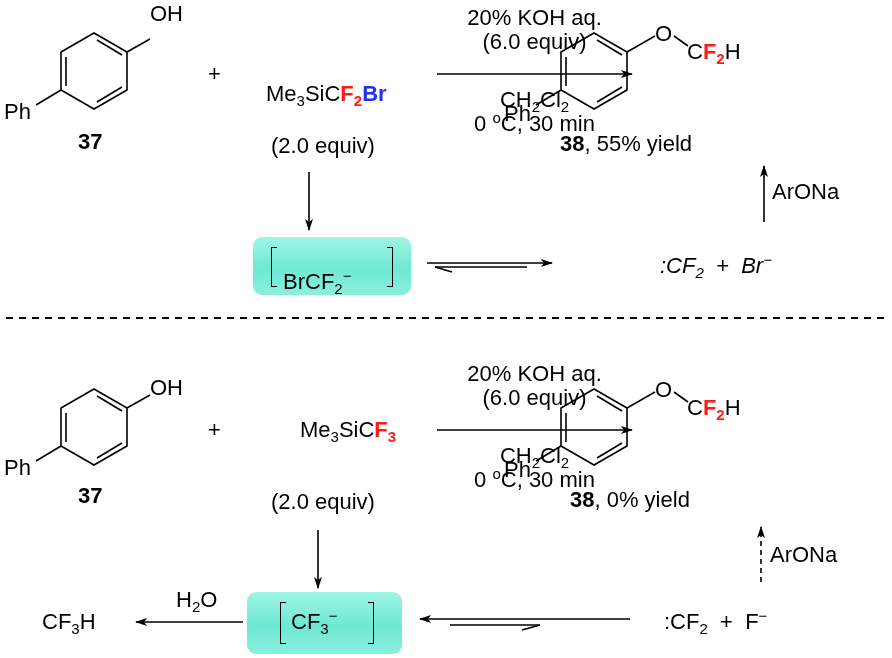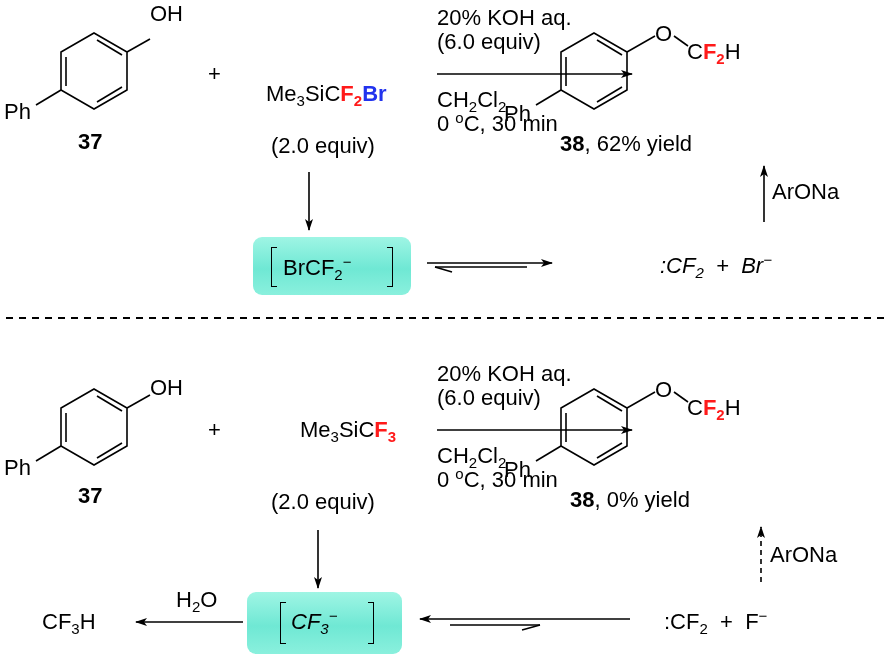--- a/index.html
+++ b/index.html
@@ -1,19 +1,19 @@
 <!DOCTYPE html>
 <html><head>
 <meta charset="utf-8">
 <style>
   html,body{margin:0;padding:0;background:#fff;}
   body{width:892px;height:658px;position:relative;overflow:hidden;
        font-family:"Liberation Sans",sans-serif;color:#000;}
   .t{position:absolute;white-space:nowrap;font-size:22px;line-height:24px;}
-  .c{}
+  .c{text-align:center;}
   .b{font-weight:bold;}
   .red{color:#ff1a1a;font-weight:bold;}
   .blue{color:#2233ee;font-weight:bold;}
   sub{font-size:15px;vertical-align:-5px;line-height:0;}
   sup{font-size:15px;vertical-align:8px;line-height:0;}
   .box{position:absolute;border-radius:9px;
        background:linear-gradient(#9ff5e4,#6fe8d4 55%,#8af0dd);}
   svg{position:absolute;left:0;top:0;}
   .brk{position:absolute;border:1.6px solid #000;width:5px;}
   .brk.l{border-right:none;} .brk.r{border-left:none;}
@@ -107,26 +107,26 @@
     <div>(6.0 equiv)</div>
   </div>
   <div class="t c" style="left:437px;top:88px;width:195px;">
     <div><span>CH</span><sub>2</sub><span>Cl</span><sub>2</sub></div>
     <div><span>0 </span><sup>o</sup><span>C, 30 min</span></div>
   </div>
 
   <span class="t" style="left:655px;top:22px;">O</span>
   <span class="t" style="left:687px;top:40px;"><span>C</span><span class="red">F</span><sub class="red">2</sub><span>H</span></span>
   <span class="t" style="left:504px;top:102px;">Ph</span>
-  <span class="t" style="left:560px;top:132px;"><span class="b">38</span><span>, 62% yield</span></span>
+  <span class="t" style="left:560px;top:132px;"><span class="b">38</span><span>, 55% yield</span></span>
 
   <div class="box" style="left:253px;top:237px;width:158px;height:58px;"></div>
   <div class="brk l" style="left:271px;top:247px;height:38px;"></div>
   <div class="brk r" style="left:387px;top:247px;height:38px;"></div>
-  <span class="t" style="left:283px;top:256px;"><span>BrCF</span><sub>2</sub><sup>−</sup></span>
+  <span class="t" style="left:283px;top:270px;"><span>BrCF</span><sub>2</sub><sup>−</sup></span>
 
   <span class="t" style="left:660px;top:254px;font-style:italic;"><span>:CF</span><sub>2</sub>&nbsp;&nbsp;<span>+</span>&nbsp;&nbsp;<span>Br</span><sup>−</sup></span>
   <span class="t" style="left:772px;top:180px;">ArONa</span>
 </div>
 
 <div>
   <span class="t" style="left:150px;top:376px;">OH</span>
   <span class="t" style="left:4px;top:456px;">Ph</span>
   <span class="t b" style="left:78px;top:484px;">37</span>
   <span class="t" style="left:208px;top:418px;">+</span>
@@ -144,20 +144,20 @@
   </div>
 
   <span class="t" style="left:655px;top:378px;">O</span>
   <span class="t" style="left:687px;top:396px;"><span>C</span><span class="red">F</span><sub class="red">2</sub><span>H</span></span>
   <span class="t" style="left:504px;top:458px;">Ph</span>
   <span class="t" style="left:570px;top:488px;"><span class="b">38</span><span>, 0% yield</span></span>
 
   <div class="box" style="left:247px;top:592px;width:155px;height:62px;"></div>
   <div class="brk l" style="left:280px;top:602px;height:40px;"></div>
   <div class="brk r" style="left:368px;top:602px;height:40px;"></div>
-  <span class="t" style="left:291px;top:610px;font-style:italic;"><span>CF</span><sub>3</sub><sup>−</sup></span>
+  <span class="t" style="left:291px;top:610px;"><span>CF</span><sub>3</sub><sup>−</sup></span>
 
   <span class="t" style="left:664px;top:610px;"><span>:CF</span><sub>2</sub>&nbsp;&nbsp;<span>+</span>&nbsp;&nbsp;<span>F</span><sup>−</sup></span>
   <span class="t" style="left:770px;top:543px;">ArONa</span>
 
   <span class="t" style="left:176px;top:588px;"><span>H</span><sub>2</sub><span>O</span></span>
   <span class="t" style="left:42px;top:610px;"><span>CF</span><sub>3</sub><span>H</span></span>
 </div>
 
 </body></html>

